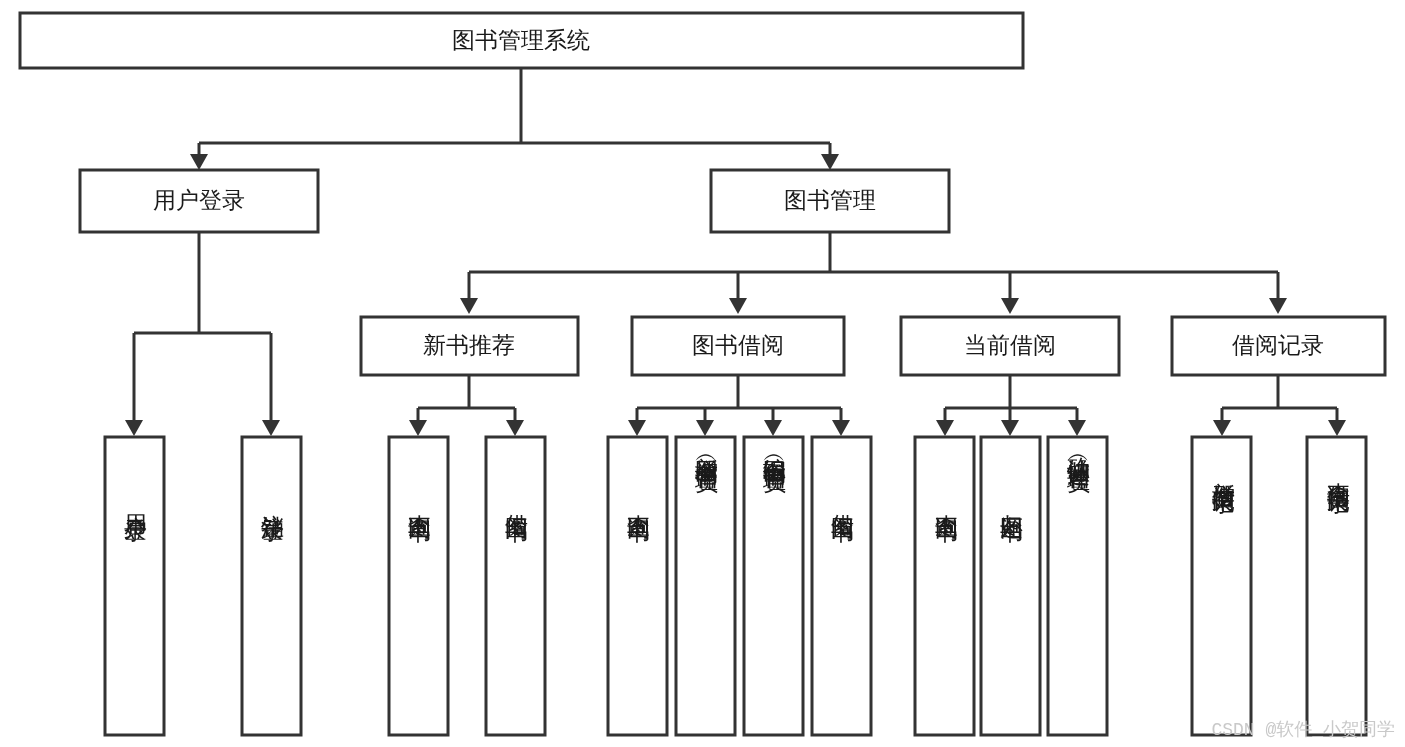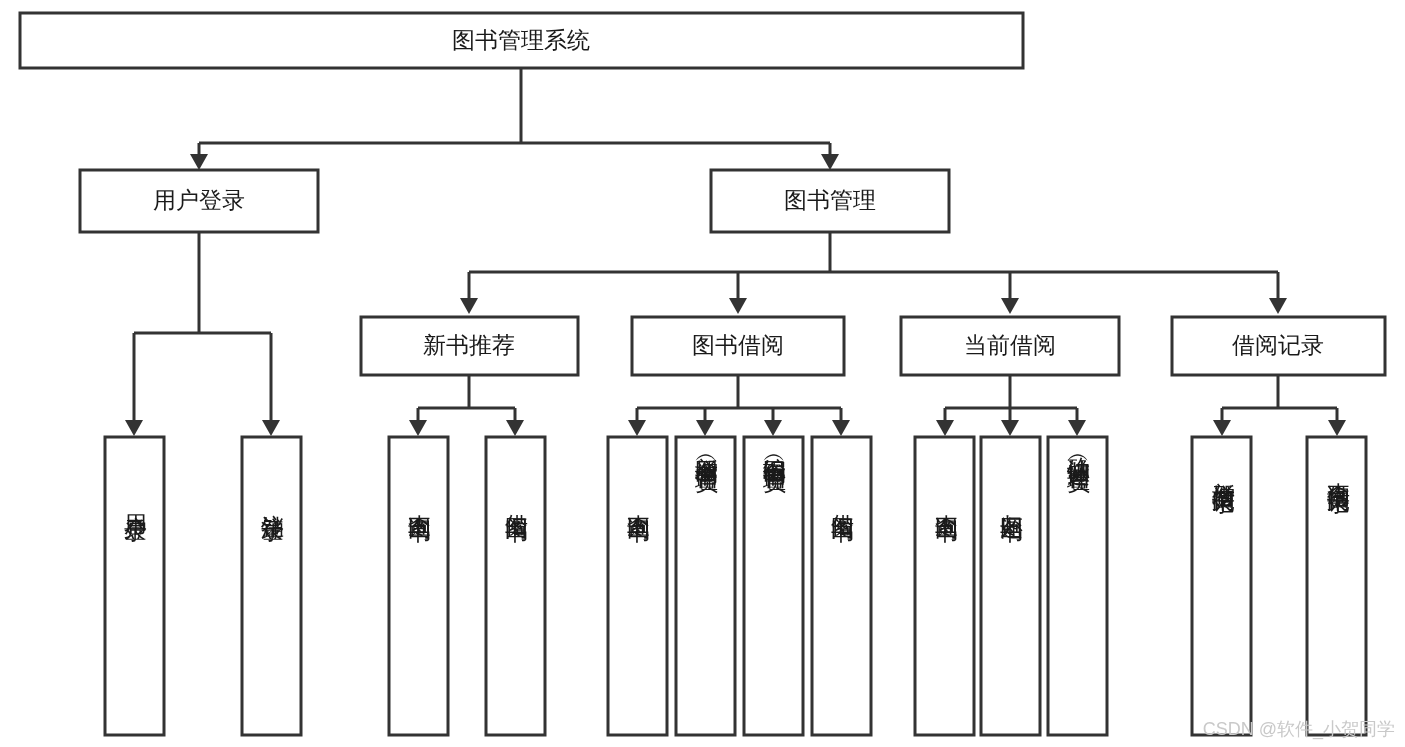--- a/index.html
+++ b/index.html
@@ -52,21 +52,21 @@
     fill: none;
   }
   .arrow-head {
     fill: #333333;
     stroke: none;
   }
   .watermark {
     position: absolute;
     right: 10px;
     bottom: 6px;
-    font-family: Liberation Sans, sans-serif;
+    font-family: Liberation Mono, monospace;
     font-size: 18px;
     color: #c9c9c9;
     white-space: nowrap;
     user-select: none;
     pointer-events: none;
     margin-top: 16px;
   }
 </style>
 </head>
 <body>

